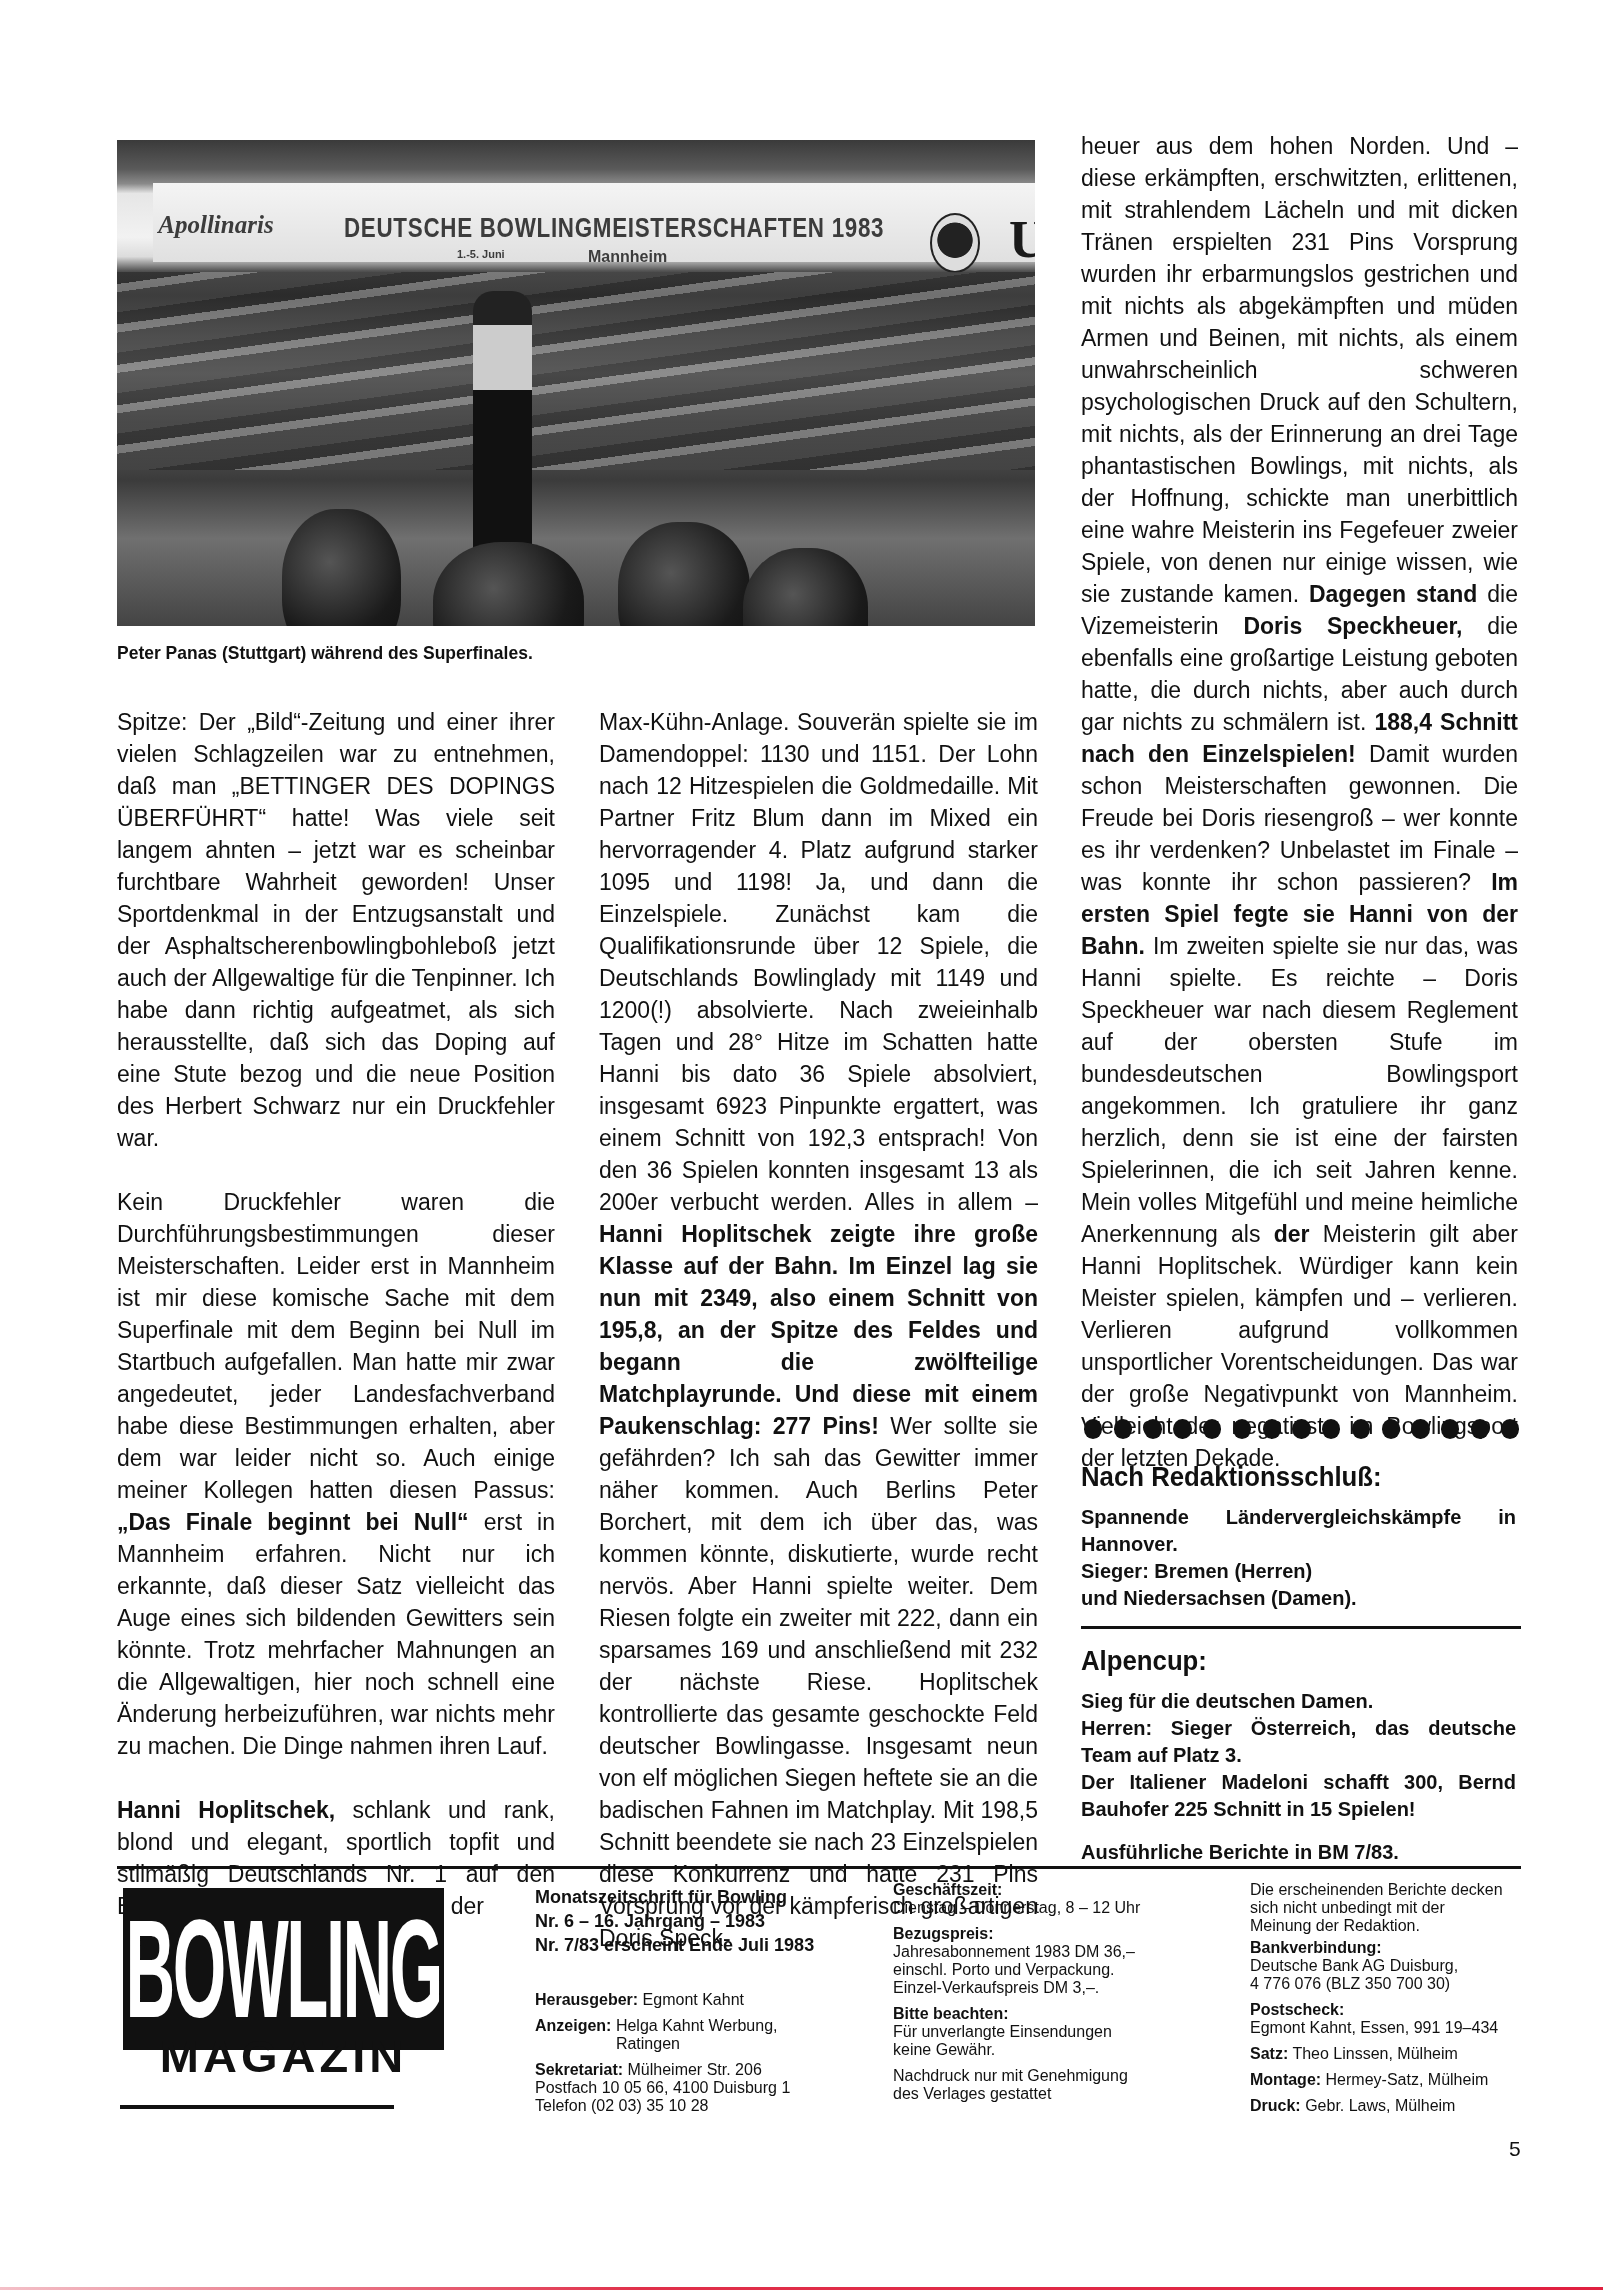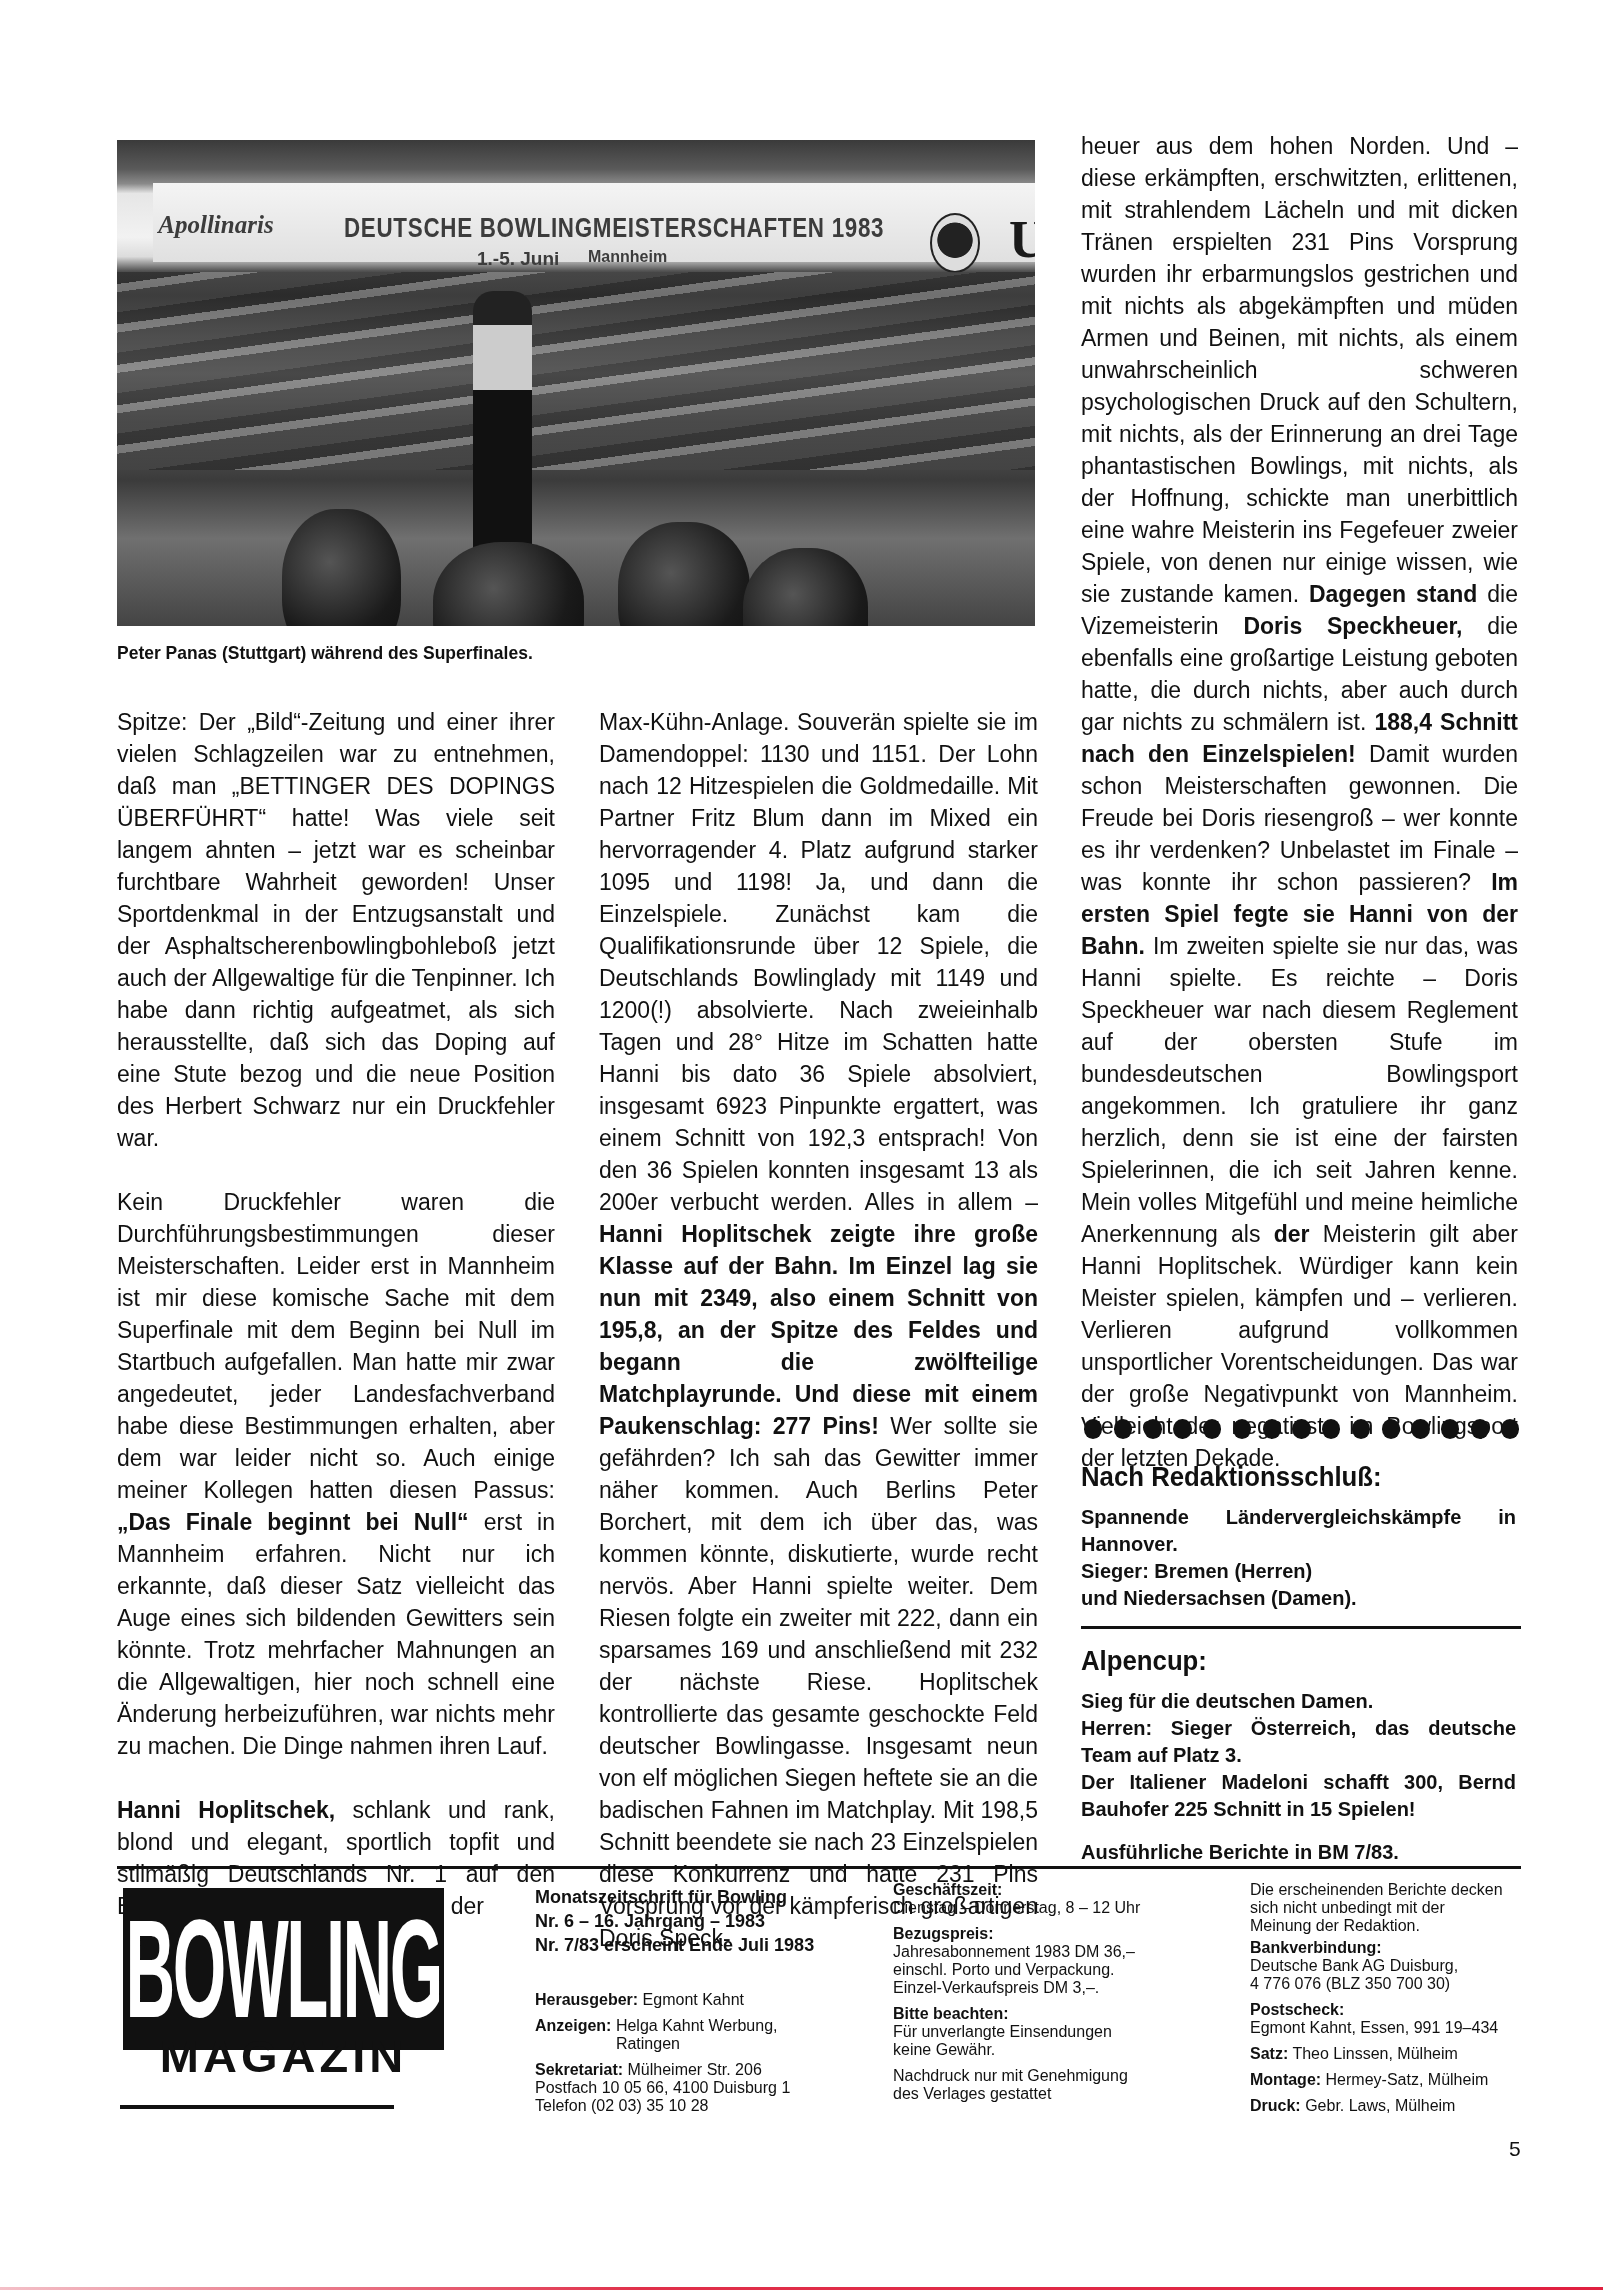--- a/index.html
+++ b/index.html
@@ -20,21 +20,21 @@
     overflow: hidden;
   }
   .banner {
     position: absolute; left: 0; top: 43px; width: 100%; height: 79px;
     background: linear-gradient(180deg, #f4f4f4, #e0e0e0);
     margin-left: 36px;
   }
   .banner-text { position: absolute; font-family: "Liberation Sans", sans-serif; color: #3c3c3c; font-weight: bold; }
   .banner-sponsor { left: 5.3px; top: 28px; font-size: 25px; font-style: italic; font-family: "Liberation Serif", serif; }
   .banner-title { left: 191px; top: 33px; font-size: 22.4px; letter-spacing: 0.7px; transform: scaleY(1.2); }
-  .banner-sub { left: 324px; top: 65px; font-size: 19px; }
+  .banner-sub { left: 304px; top: 65px; font-size: 11px; }
   .banner-sub2 { left: 435px; top: 65px; font-size: 16px; }
   .banner-logo { position: absolute; left: 777px; top: 30px; width: 46px; height: 56px; border-radius: 50%; border: 2.6px solid #222; background: radial-gradient(circle at 50% 45%, #222 45%, #ddd 47%); }
   .banner-brand { left: 856px; top: 26px; font-size: 53px; color: #1a1a1a; font-family: "Liberation Serif", serif; }
   .lanes {
     position: absolute; left: 0; top: 132px; width: 100%; height: 198px;
     background: repeating-linear-gradient(172deg, #2c2c2c 0 12px, #888 12px 20px, #444 20px 40px);
     opacity: 0.75;
   }
   .crowd { position: absolute; border-radius: 45% 45% 40% 40%; background: radial-gradient(circle at 40% 35%, #555 0%, #1a1a1a 60%, #0d0d0d 100%); }
   .bowler { position: absolute; left: 356px; top: 151px; width: 59px; height: 283px; background: linear-gradient(180deg, #222 0 12%, #ccc 12% 35%, #111 35% 100%); border-radius: 20px 20px 6.6px 6.6px; }

